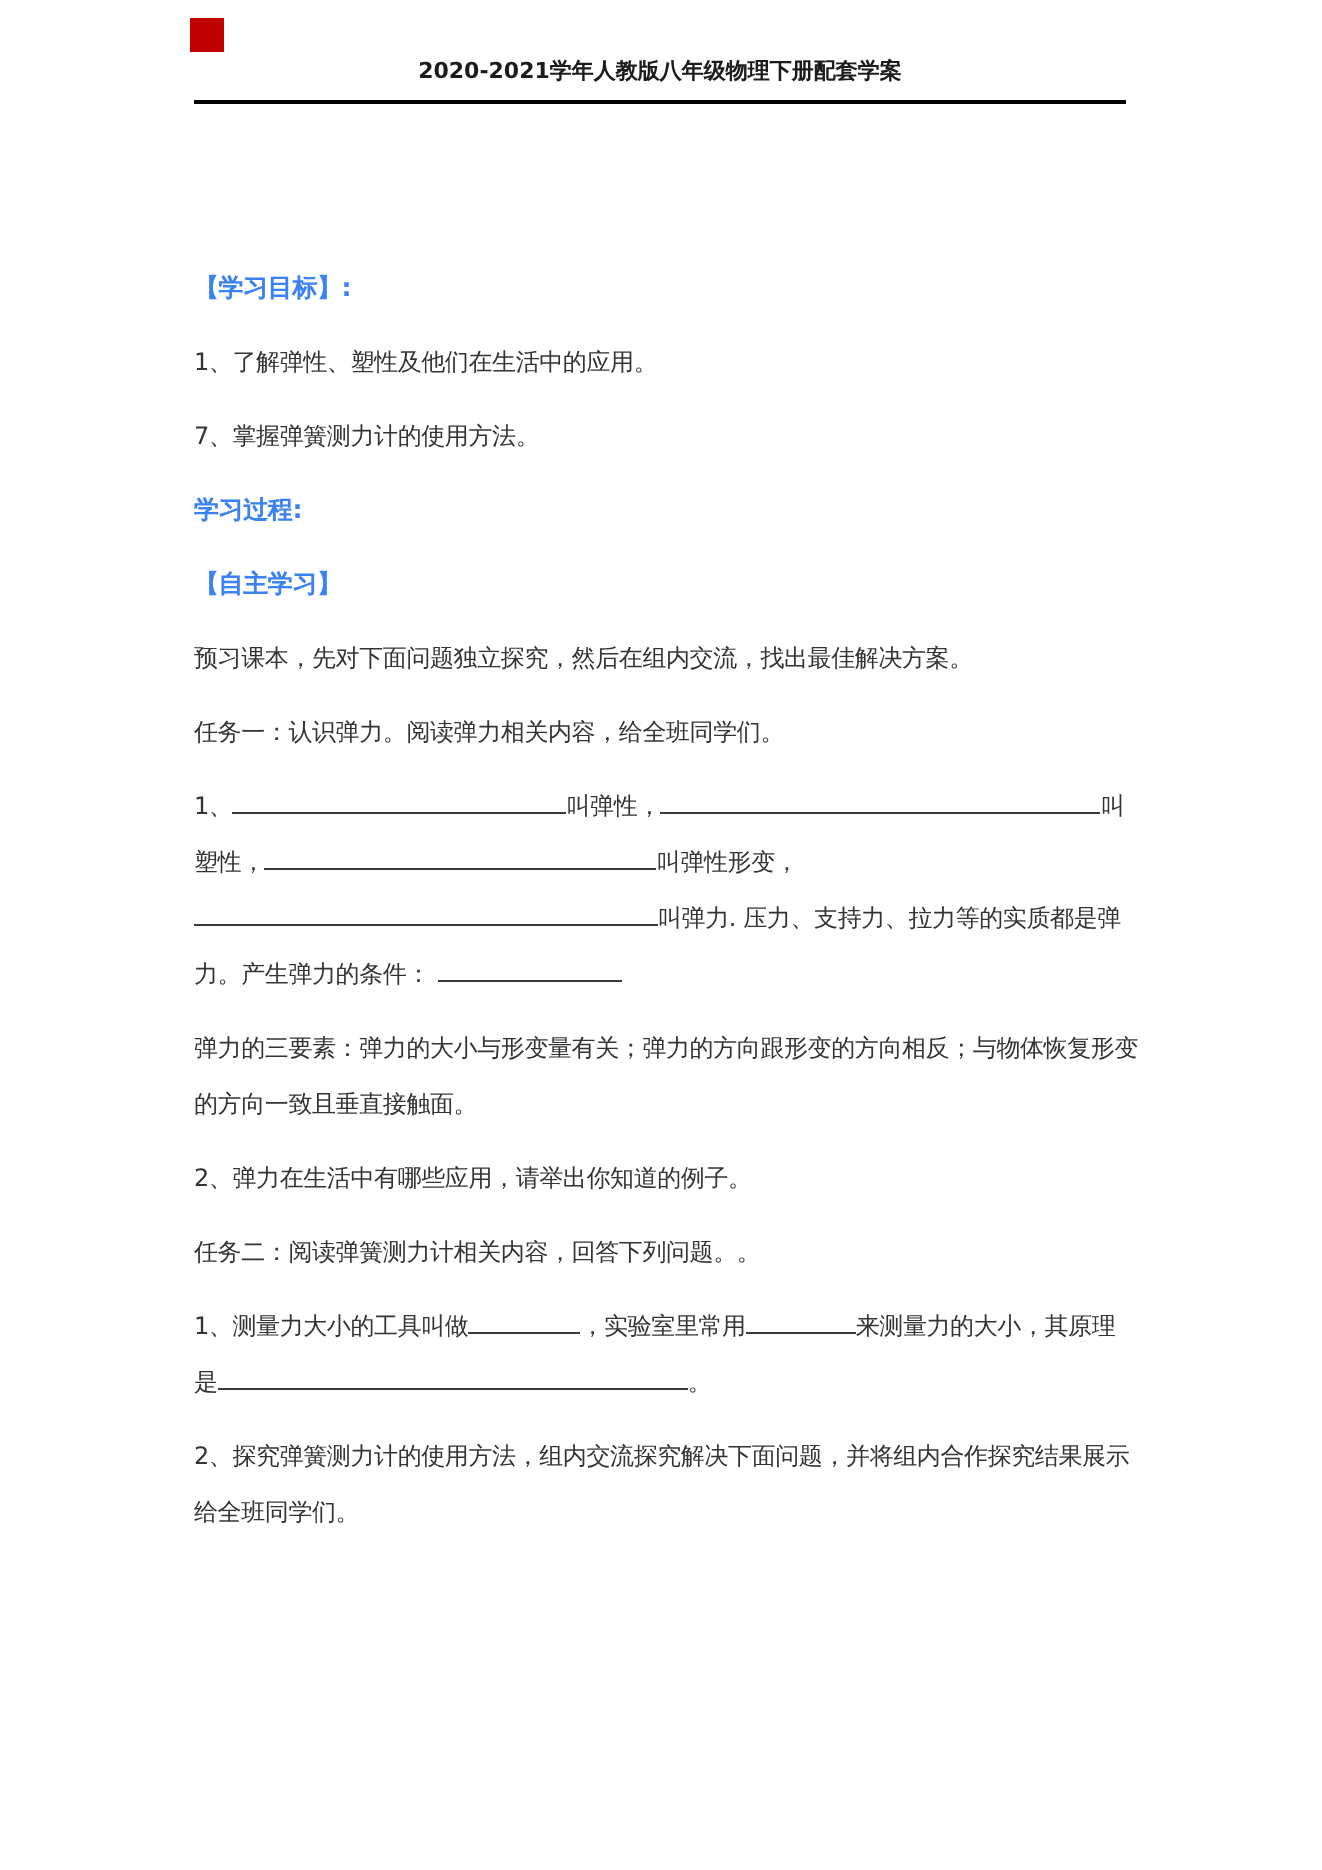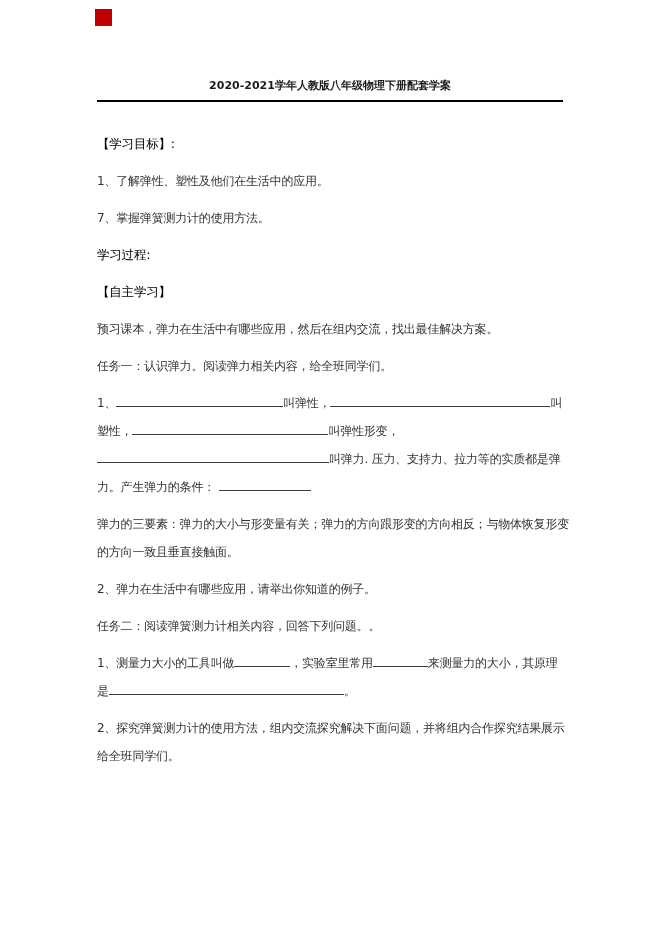--- a/index.html
+++ b/index.html
@@ -9,40 +9,39 @@
     color:var(--text-color,#333);
   }
   .page{position:absolute;inset:0;background:#fff;}
   .corner-marker{
     position:absolute;left:95px;top:9px;width:17px;height:17px;
     background:var(--marker-red,#c00000);
   }
   .doc-header{
     position:absolute;left:97px;top:0;width:466px;
     border-bottom:2px solid #000;
-    padding-top:38px;padding-bottom:7px;
+    padding-top:24px;padding-bottom:7px;
     text-align:center;
-    margin-top:36px;
   }
   .doc-header .header-text{
     font-size:11px;font-weight:bold;color:#1c1c1c;letter-spacing:0px;
   }
   .doc-title{
     position:absolute;left:0;top:82px;width:661px;
     text-align:center;font-size:20px;font-weight:bold;
     color:var(--title-red,#e60000);
   }
   .doc-body{
     position:absolute;left:97px;top:121px;width:466px;
     font-size:12px;letter-spacing:-0.2px;line-height:28px;color:#333;
   }
   .line{white-space:nowrap;height:28px;}
   .line.first{margin-top:9px;}
   .line.cont{margin-top:0;}
-  .line.heading{font-weight:normal;font-size:12.5px;color:#000000;}
+  .line.heading{font-weight:bold;font-size:12.5px;color:#3b82f6;}
   .blank{
     display:inline-block;height:13px;vertical-align:baseline;
     border-bottom:1px solid #3a3a3a;
   }
 </style>
 </head>
 <body>
 
 <div class="page">
 
@@ -52,21 +51,21 @@
     <span class="header-text">2020-2021学年人教版八年级物理下册配套学案</span>
   </div>
 
 
   <div class="doc-body">
       <div class="line first heading"><span>【学习目标】:</span></div>
       <div class="line first"><span>1、了解弹性、塑性及他们在生活中的应用。</span></div>
       <div class="line first"><span>7、掌握弹簧测力计的使用方法。</span></div>
       <div class="line first heading"><span>学习过程:</span></div>
       <div class="line first heading"><span>【自主学习】</span></div>
-      <div class="line first"><span>预习课本，弹力在生活中有哪些应用，然后在组内交流，找出最佳解决方案。</span></div>
+      <div class="line first"><span>预习课本，先对下面问题独立探究，然后在组内交流，找出最佳解决方案。</span></div>
       <div class="line first"><span>任务一：认识弹力。阅读弹力相关内容，给全班同学们。</span></div>
       <div class="line first"><span>1、</span><span class="blank" style="width: 167px;"></span><span>叫弹性，</span><span class="blank" style="width: 220px;"></span><span>叫</span></div>
       <div class="line cont"><span>塑性，</span><span class="blank" style="width: 196px;"></span><span>叫弹性形变，</span></div>
       <div class="line cont"><span class="blank" style="width: 232px;"></span><span>叫弹力. 压力、支持力、拉力等的实质都是弹</span></div>
       <div class="line cont"><span>力。产生弹力的条件：  </span><span class="blank" style="width: 92px;"></span></div>
       <div class="line first"><span>弹力的三要素：弹力的大小与形变量有关；弹力的方向跟形变的方向相反；与物体恢复形变</span></div>
       <div class="line cont"><span>的方向一致且垂直接触面。</span></div>
       <div class="line first"><span>2、弹力在生活中有哪些应用，请举出你知道的例子。</span></div>
       <div class="line first"><span>任务二：阅读弹簧测力计相关内容，回答下列问题。。</span></div>
       <div class="line first"><span>1、测量力大小的工具叫做</span><span class="blank" style="width: 56px;"></span><span>，实验室里常用</span><span class="blank" style="width: 55px;"></span><span>来测量力的大小，其原理</span></div>

